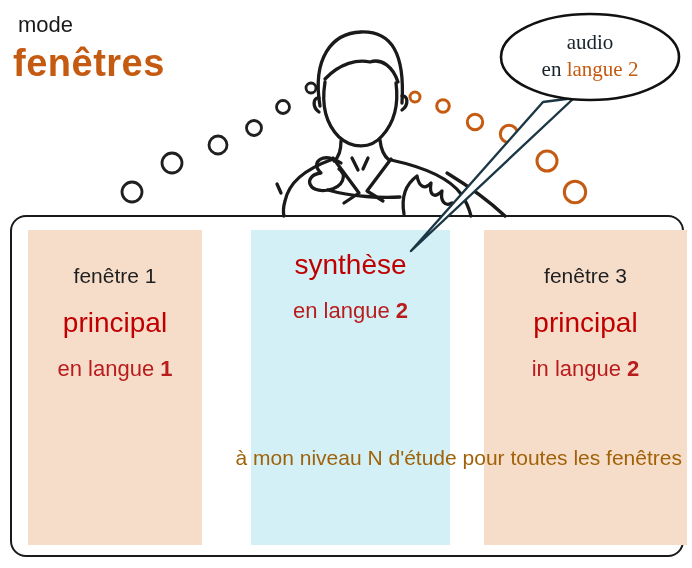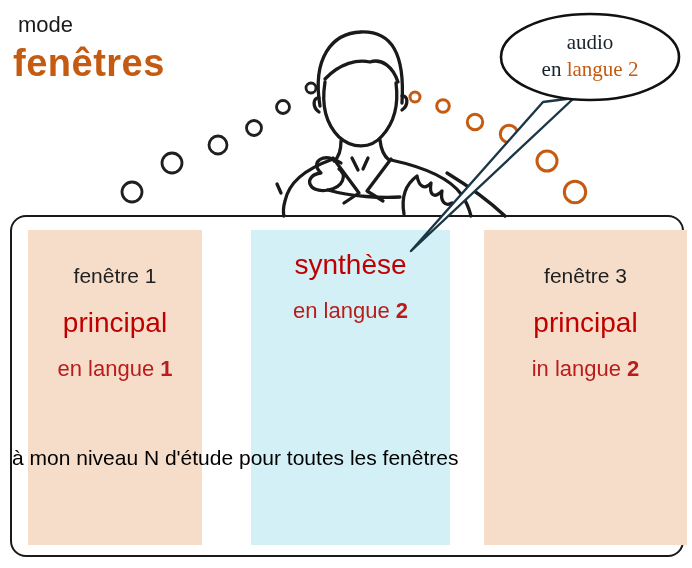--- a/index.html
+++ b/index.html
@@ -31,21 +31,21 @@
   .win-col { position:absolute; top:13px; height:315px; text-align:center; }
   .col-0 { left:16px;  width:174px; background:#f6ddca; }
   .col-1 { left:239px; width:199px; background:#d2f0f6; }
   .col-2 { left:472px; width:203px; background:#f6ddca; }
   .win-name { margin-top:34px; font-size:21px; color:#1f1f1f; }
   .win-role { margin-top:19px; font-size:28px; font-weight:400; color:#c00000; }
   .win-lang { margin-top:17px; font-size:22px; color:#b91c1c; }
   .win-lang b { font-weight:700; }
   .footer-note {
     position:absolute; left:0; top:229px; width:100%;
-    text-align:left; font-size:21px; color:#000000; z-index:3;
+    text-align:right; font-size:21px; color:#a16207; z-index:3;
   }
 </style>
 </head>
 <body>
 
 <div class="stage">
 
   <div class="abs mode-label">mode</div>
   <div class="abs diagram-title">fenêtres</div>
 

